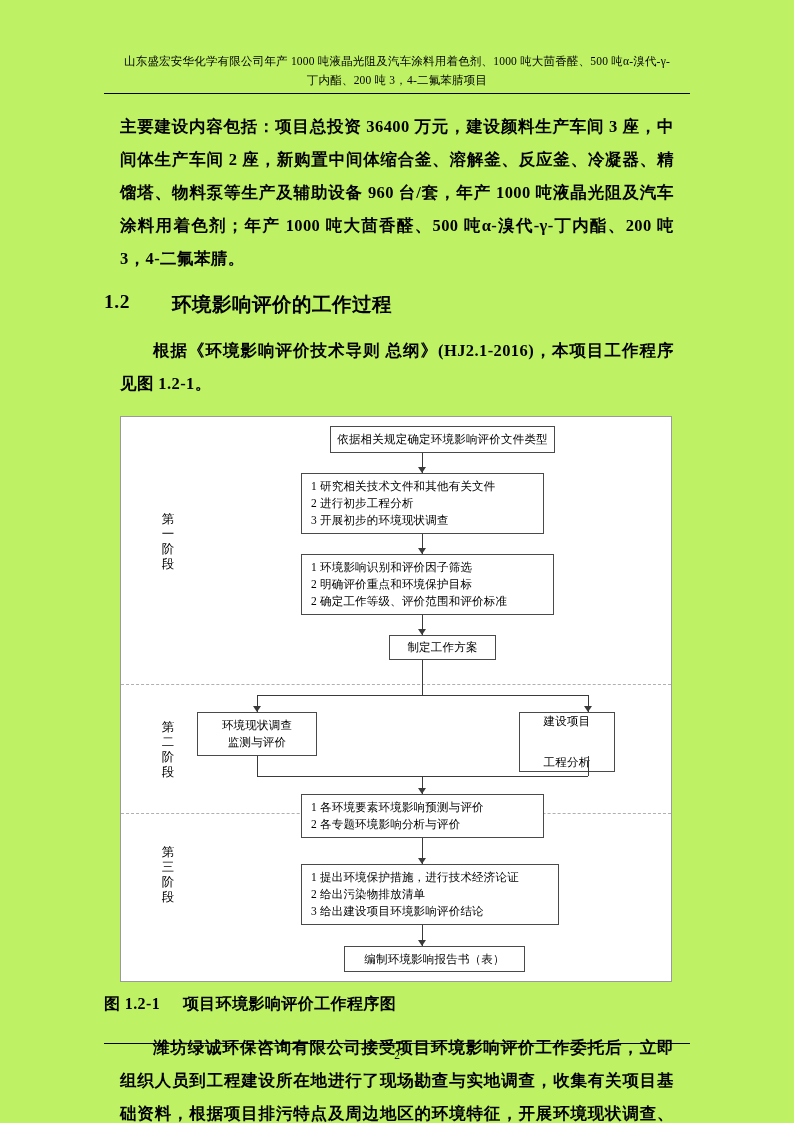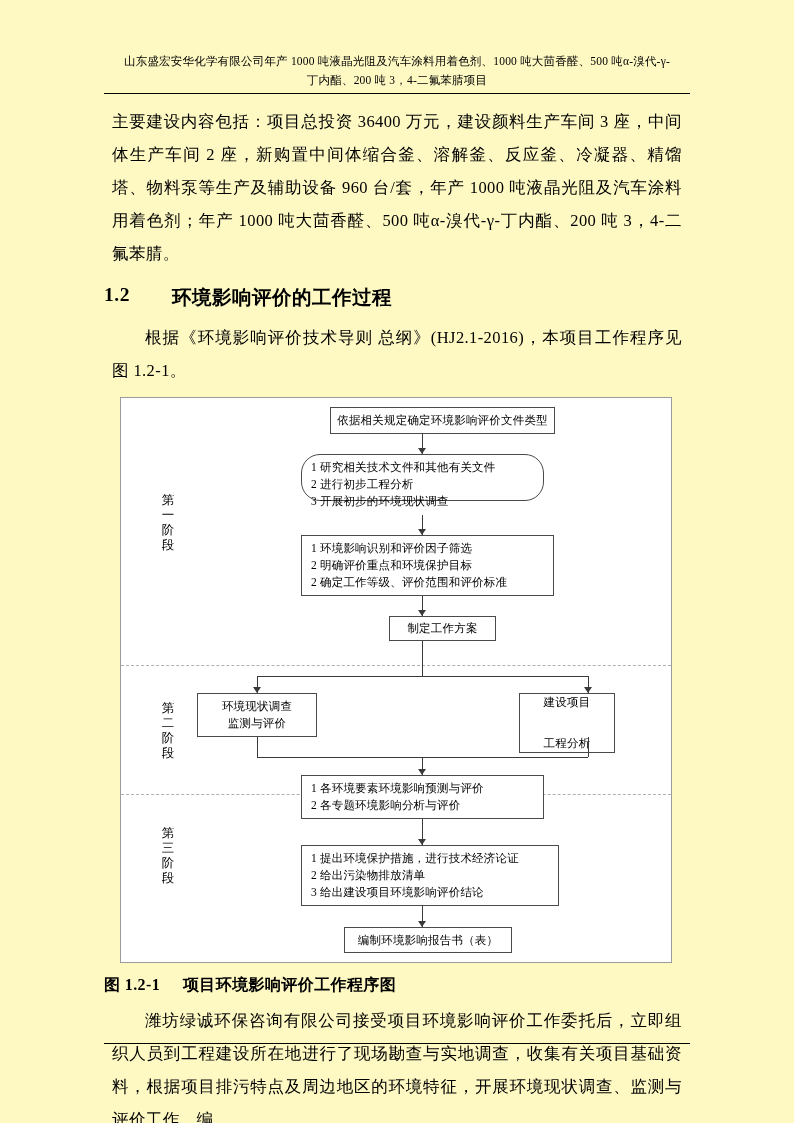--- a/index.html
+++ b/index.html
@@ -9,21 +9,21 @@
   }
   body {
     font-family: "Liberation Serif", "DejaVu Serif", serif;
     color: #000000;
   }
   .page {
     position: relative;
     width: 794px;
     height: 1123px;
     margin: 0 auto;
-    background: #fef9c3;
+    background: #bef264;
     box-sizing: border-box;
     overflow: hidden;
   }
   .content {
     position: absolute;
     left: 104px;
     top: 52px;
     width: 586px;
   }
 
@@ -37,22 +37,23 @@
     border-bottom: 1.2px solid #000;
     margin-bottom: 11px;
   }
 
   
   .para {
     font-size: 16.5px;
     line-height: 33px;
     text-align: justify;
     text-justify: inter-ideograph;
-    margin: 8px;
+    margin: 16px;
     letter-spacing: 0.4px;
+    font-weight: bold;
   }
   .para.indent { text-indent: 2em; }
 
   .section-heading {
     font-size: 19.5px;
     font-weight: bold;
     margin: 14px 0 10px 0;
     letter-spacing: 0.5px;
     display: flex;
   }
@@ -199,21 +200,21 @@
         <span>阶</span>
         <span>段</span>
       </div>
 
       <div class="fbox center" style="left:189px; top:9px; width:225px; height:27px;">
         <span>依据相关规定确定环境影响评价文件类型</span>
       </div>
       <div class="conn vline" style="left:301px; top:36px; height:20px;"></div>
       <div class="arrow-down" style="left:297px; top:50px;"></div>
 
-      <div class="fbox list" style="left:180px; top:56px; width:243px; height:47px;border-radius:19px;">
+      <div class="fbox list" style="left:180px; top:56px; width:243px; height:61px;">
         <div>1 研究相关技术文件和其他有关文件</div>
         <div>2 进行初步工程分析</div>
         <div>3 开展初步的环境现状调查</div>
       </div>
       <div class="conn vline" style="left:301px; top:117px; height:20px;"></div>
       <div class="arrow-down" style="left:297px; top:131px;"></div>
 
       <div class="fbox list" style="left:180px; top:137px; width:253px; height:61px;">
         <div>1 环境影响识别和评价因子筛选</div>
         <div>2 明确评价重点和环境保护目标</div>
@@ -257,21 +258,21 @@
       <div class="arrow-down" style="left:297px; top:441px;"></div>
 
       <div class="fbox list" style="left:180px; top:447px; width:258px; height:61px;">
         <div>1 提出环境保护措施，进行技术经济论证</div>
         <div>2 给出污染物排放清单</div>
         <div>3 给出建设项目环境影响评价结论</div>
       </div>
       <div class="conn vline" style="left:301px; top:508px; height:21px;"></div>
       <div class="arrow-down" style="left:297px; top:523px;"></div>
 
-      <div class="fbox center" style="left:203px; top:529px; width:168px; height:26px;">
+      <div class="fbox center" style="left:203px; top:529px; width:181px; height:26px;">
         <span>编制环境影响报告书（表）</span>
       </div>
 
     </div>
 
     <div class="fig-caption">
       <span>图 1.2-1</span>
       <span class="gap"></span>
       <span>项目环境影响评价工作程序图</span>
     </div>

